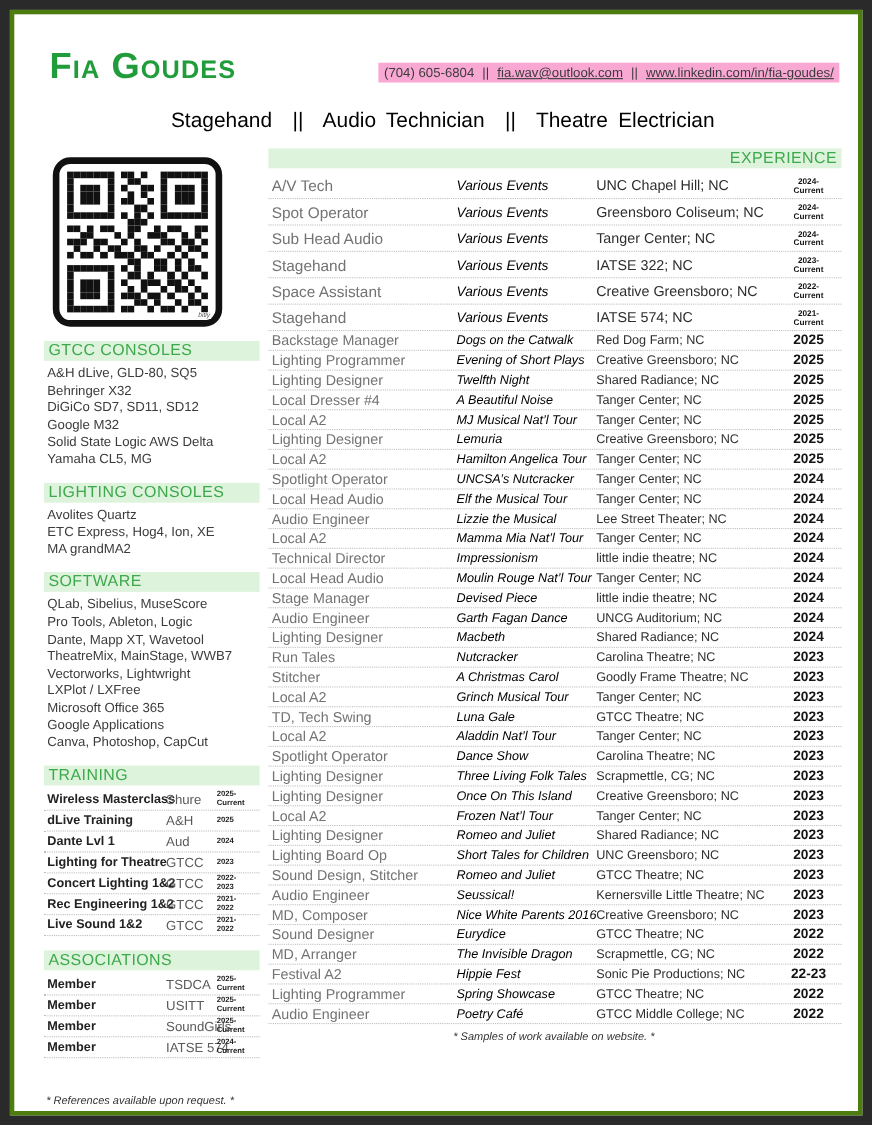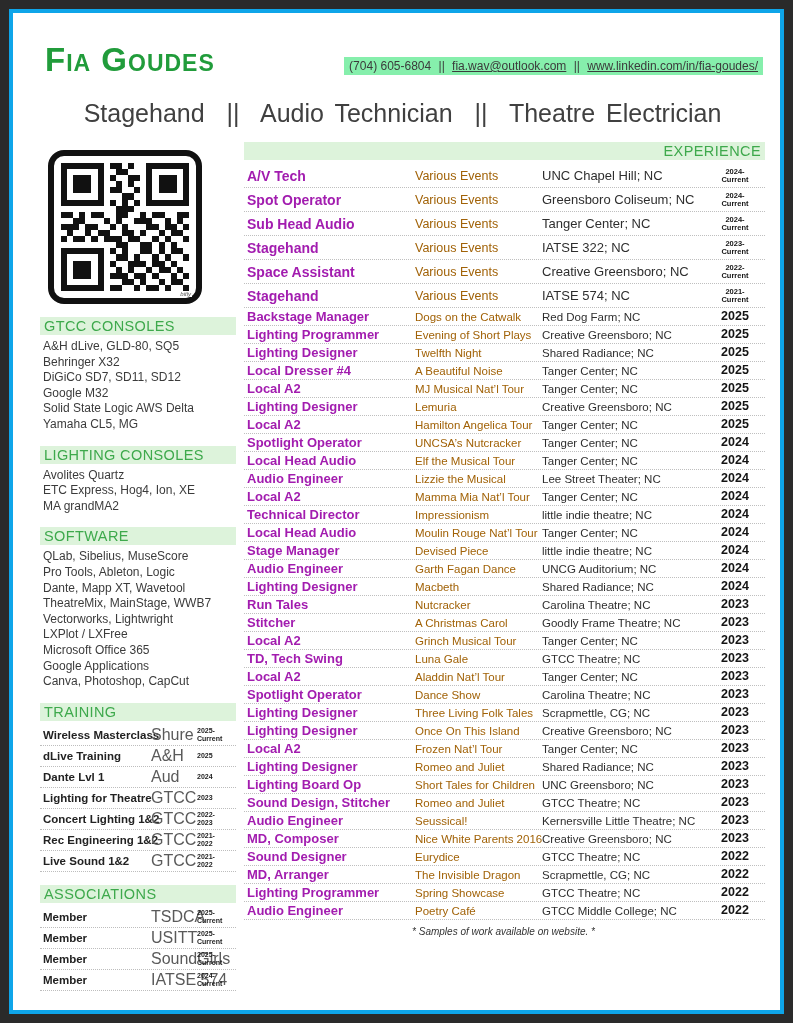--- a/index.html
+++ b/index.html
@@ -3,40 +3,40 @@
 <meta charset="utf-8">
 <style>
   html,body{margin:0;padding:0;}
   body{
     width:793px;height:1023px;position:relative;overflow:hidden;
     background:#2a2a2a;
     font-family:"Liberation Sans","DejaVu Sans",sans-serif;
   }
   .page{
     position:absolute;left:9px;top:9px;right:9px;bottom:9px;
-    background:#ffffff;border:4px solid #0ea5e9;
+    background:#ffffff;border:4px solid #4d7c0f;
     box-sizing:border-box;
     padding:18px 15px 0 27px;
   }
   
   .hdr{position:relative;height:58px;}
   .name{
     font-size:33px;font-weight:bold;color:#219c3b;
     font-variant:small-caps;letter-spacing:1px;
     position:absolute;left:5px;top:10px;
   }
   .contact{
     position:absolute;right:2px;top:26px;
-    background:#86efac;padding:2px 5px;
+    background:#f9a8d4;padding:2px 5px;
     font-size:12px;color:#3b3b3b;white-space:nowrap;
   }
   .contact a{color:#3b3b3b;text-decoration:underline;}
   .contact .sep{margin:0 4px;}
   .tagline{
-    text-align:center;font-size:25px;color:#404040;
+    text-align:center;font-size:19px;color:#000000;
     margin:10px 0 14px 0;white-space:pre-wrap;word-spacing:4px;
   }
   
   .cols{display:flex;align-items:flex-start;}
   .sidebar{width:196px;flex:none;}
   .main{flex:1;margin-left:8px;min-width:0;}
   .bar{
     background:#ddf3db;color:#3ea94c;
     font-size:14.5px;letter-spacing:.4px;
     padding:1px 4px;margin-bottom:4px;
@@ -56,35 +56,35 @@
   .qrlabel{
     position:absolute;right:4px;bottom:1px;font-size:6px;color:#555;
     font-style:italic;background:#fff;padding:0 1px;
   }
   .stable{width:100%;}
   .srow{
     display:flex;align-items:center;border-bottom:1px dotted #bdbdbd;
     min-height:19px;padding:1px 0 1px 3px;box-sizing:border-box;
   }
   .sname{width:108px;flex:none;font-size:11.5px;font-weight:bold;color:#222;white-space:nowrap;}
-  .sorg{width:46px;flex:none;font-size:16px;color:#5a5a5a;white-space:nowrap;}
+  .sorg{width:46px;flex:none;font-size:12px;color:#5a5a5a;white-space:nowrap;}
   .sdate{flex:1;font-size:7px;font-weight:bold;color:#222;line-height:1.15;}
   .sdate span{display:block;}
   .footnote{font-size:10px;font-style:italic;color:#333;}
   .footnote.left{margin:34px 0 0 2px;}
   .footnote.right{text-align:center;margin-top:6px;padding-right:2px;}
   
   .xrow{
     display:flex;align-items:center;border-bottom:1px dotted #bfbfbf;
     height:18px;box-sizing:border-box;
   }
   .xrow.various{height:24px;}
-  .xrole{width:168px;flex:none;color:#a21caf;font-weight:bold;font-size:13px;white-space:nowrap;padding-left:3px;}
+  .xrole{width:168px;flex:none;color:#737373;font-weight:normal;font-size:13px;white-space:nowrap;padding-left:3px;}
   .xrow.various .xrole{font-size:14px;}
-  .xshow{width:127px;flex:none;font-size:11.5px;color:#a16207;white-space:nowrap;}
+  .xshow{width:127px;flex:none;font-style:italic;font-size:11.5px;color:#000000;white-space:nowrap;}
   .xrow.various .xshow{font-size:12.5px;}
   .xvenue{flex:1;font-size:11.5px;color:#2e2e2e;white-space:nowrap;}
   .xrow.various .xvenue{font-size:13px;}
   .xdate{width:60px;flex:none;text-align:center;font-weight:bold;font-size:12.5px;color:#141414;line-height:1.05;}
   .xrow.various .xdate{font-size:7.5px;}
   .xdate span{display:block;}
   .xdate span:empty{display:none;}
 </style>
 </head>
 <body>
@@ -1056,20 +1056,28 @@
 
           <div class="xrow">
             <div class="xrole">MD, Arranger</div>
             <div class="xshow">The Invisible Dragon</div>
             <div class="xvenue">Scrapmettle, CG; NC</div>
             <div class="xdate">
               <span>2022</span>
             </div>
           </div>
 
+          <div class="xrow">
+            <div class="xrole">Festival A2</div>
+            <div class="xshow">Hippie Fest</div>
+            <div class="xvenue">Sonic Pie Productions; NC</div>
+            <div class="xdate">
+              <span>22-23</span>
+            </div>
+          </div>
 
           <div class="xrow">
             <div class="xrole">Lighting Programmer</div>
             <div class="xshow">Spring Showcase</div>
             <div class="xvenue">GTCC Theatre; NC</div>
             <div class="xdate">
               <span>2022</span>
             </div>
           </div>
 

